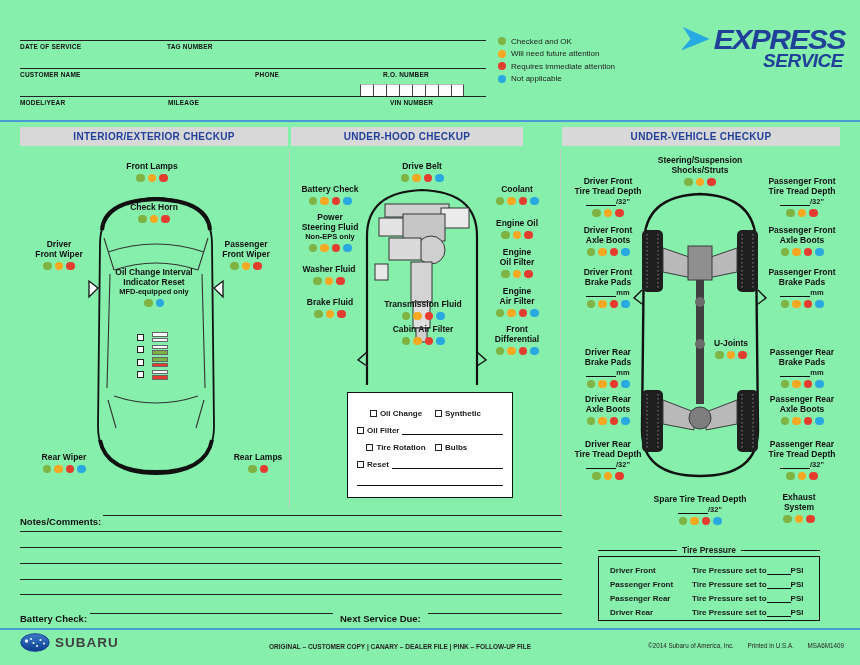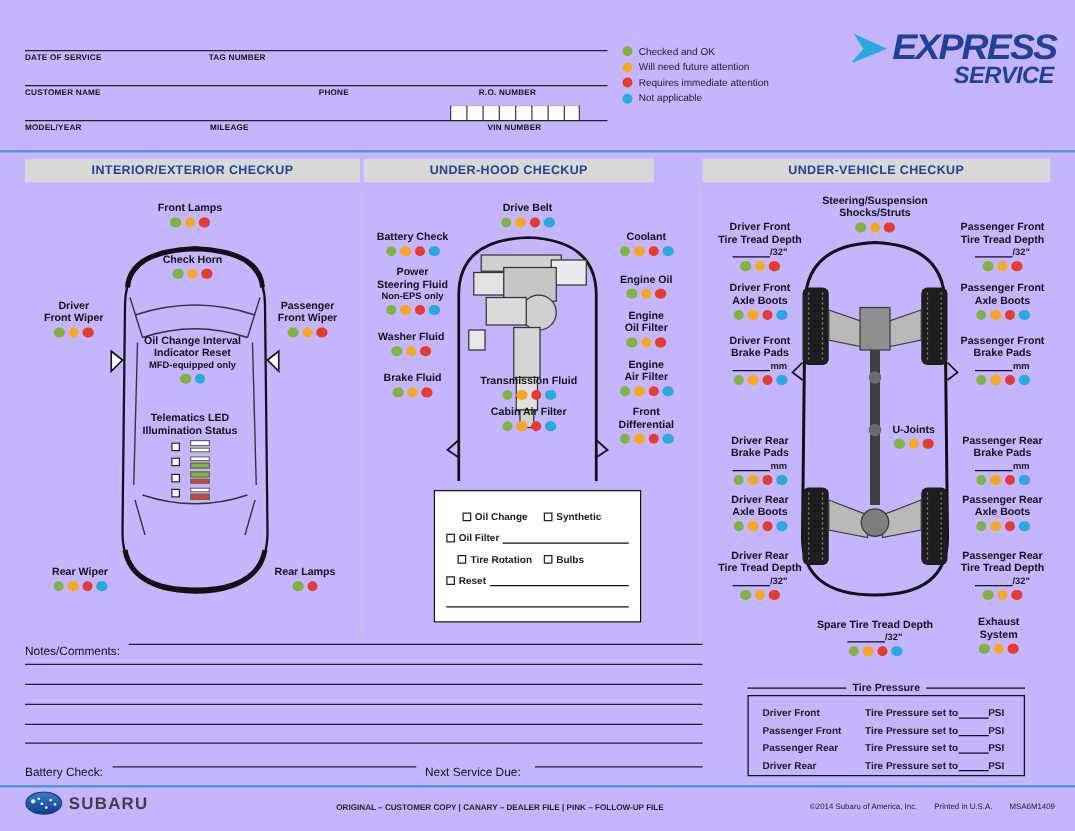--- a/index.html
+++ b/index.html
@@ -1,18 +1,18 @@
 <!DOCTYPE html>
 <html><head>
 <meta charset="utf-8">
 <style>
   * { margin:0; padding:0; box-sizing:border-box; }
   html,body { background:#fff; }
   body { font-family:"Liberation Sans", sans-serif; color:#1a1a1a; }
-  .page { position:relative; width:860px; height:665px; background:#c4b5fd; overflow:hidden; }
+  .page { position:relative; width:860px; height:665px; background:#86efac; overflow:hidden; }
 
   
   .frm-line { position:absolute; border-top:1.2px solid #222; }
   .frm-label { position:absolute; font-size:6.5px; font-weight:bold; letter-spacing:.2px; color:#111; }
   .vin-comb { position:absolute; display:flex; }
   .vin-cell { width:13px; height:12px; border-left:1px solid #444; border-top:1px solid #bbb; background:#fdfdfd; }
   .vin-cell:last-child { border-right:1px solid #444; }
 
   
   .legend { position:absolute; left:498px; top:35px; }
@@ -64,21 +64,21 @@
   
   .tp-head { position:absolute; left:598px; top:545px; width:222px; display:flex; align-items:center; z-index:3; }
   .tp-rule { flex:1; border-top:1.4px solid #111; }
   .tp-title { font-size:8.5px; font-weight:bold; padding:0 5px; }
   .tp-box { position:absolute; left:598px; top:556px; width:222px; height:65px; border:1.2px solid #111; padding:4px 11px; z-index:3; }
   .tp-row { display:flex; align-items:flex-end; height:14px; font-size:8px; font-weight:bold; }
   .tp-pos { width:82px; }
   .tp-bline { display:inline-block; width:24px; height:8px; border-bottom:1px solid #111; }
 
   
-  .note-label { position:absolute; font-size:9.5px; font-weight:normal; color:#111; }
+  .note-label { position:absolute; font-size:9.5px; font-weight:bold; color:#111; }
   .hline { position:absolute; border-bottom:1.1px solid #222; }
 
   
   .subaru { position:absolute; left:20px; top:633px; display:flex; align-items:center; gap:5px; }
   .subaru-text { font-size:13.5px; font-weight:bold; letter-spacing:1px; color:#414042; }
   .foot-center { position:absolute; left:230px; top:643px; width:340px; text-align:center; font-size:6.5px; font-weight:bold; color:#231F20; }
   .foot-right { position:absolute; left:648px; top:642px; width:196px; display:flex; justify-content:space-between; font-size:6.3px; color:#231F20; }
 </style>
 </head>
 <body>
@@ -197,22 +197,20 @@
   <div class="item" style="left:94px;top:267px;width:120px">
     <div class="lbl">Oil Change Interval
 Indicator Reset</div>
     <div class="note">MFD-equipped only</div>
     <div class="dots">
         <span class="dot" style="background: rgb(127, 179, 67);"></span>
         <span class="dot" style="background: rgb(41, 169, 224);"></span>
       </div>
   </div>
   <div class="item" style="left:92px;top:329px;width:120px">
-    <div class="lbl">Telematics LED
-Illumination Status</div>
     <div class="tl-rows">
         <div class="tl-row">
           <span class="svc-check"></span>
           <span class="tl-bar">
             <span class="tl-cell" style="background: rgb(255, 255, 255);"></span>
             <span class="tl-cell" style="background: rgb(255, 255, 255);"></span>
           </span>
         </div>
         <div class="tl-row">
           <span class="svc-check"></span>
@@ -239,21 +237,21 @@
   </div>
   <div class="item" style="left:14px;top:452px;width:100px">
     <div class="lbl">Rear Wiper</div>
     <div class="dots">
         <span class="dot" style="background: rgb(127, 179, 67);"></span>
         <span class="dot" style="background: rgb(247, 168, 35);"></span>
         <span class="dot" style="background: rgb(228, 61, 48);"></span>
         <span class="dot" style="background: rgb(41, 169, 224);"></span>
       </div>
   </div>
-  <div class="item" style="left:194px;top:452px;width:100px">
+  <div class="item" style="left:208px;top:452px;width:100px">
     <div class="lbl">Rear Lamps</div>
     <div class="dots">
         <span class="dot" style="background: rgb(127, 179, 67);"></span>
         <span class="dot" style="background: rgb(228, 61, 48);"></span>
       </div>
   </div>
 
   <svg class="diagram" style="left:355px;top:180px" width="134" height="205" viewBox="0 0 134 205">
     <path d="M12,205 L12,56 Q12,12 67,10 Q122,12 122,56 L122,205" fill="none" stroke="#111" stroke-width="2.2"></path>
     <path d="M12,172 L3,180 L12,186" fill="none" stroke="#111" stroke-width="1.4"></path>

